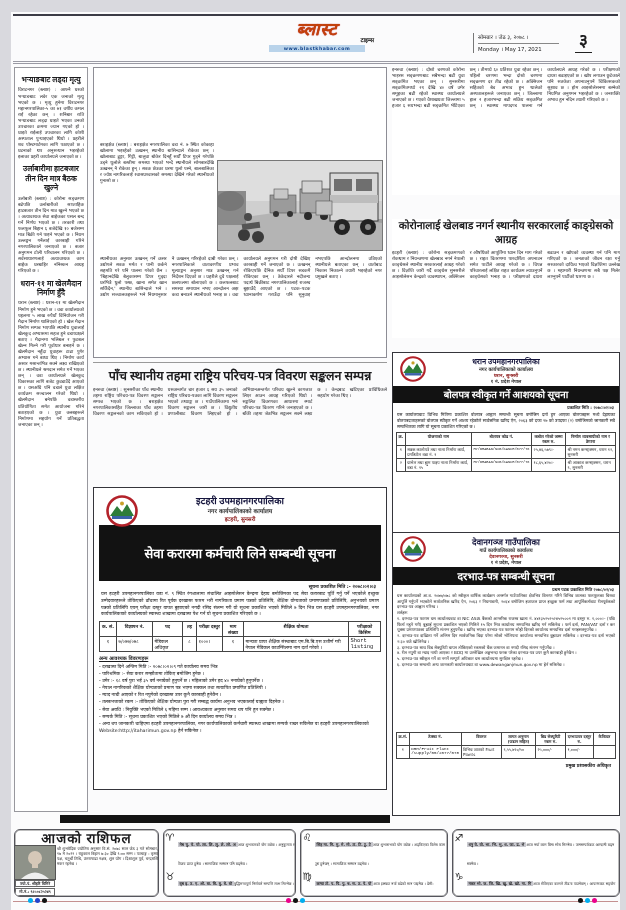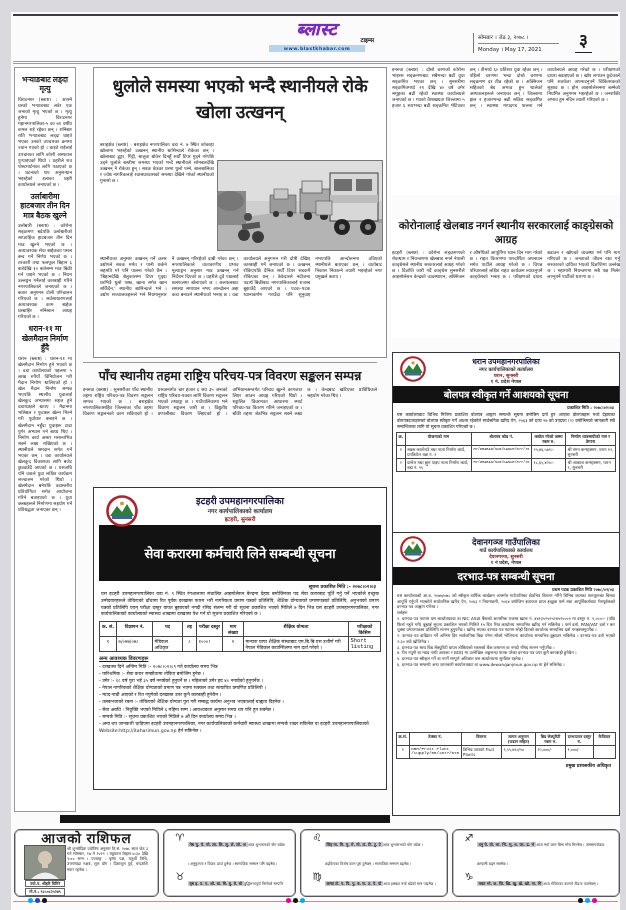--- a/index.html
+++ b/index.html
@@ -5,39 +5,39 @@
   * { margin:0; padding:0; box-sizing:border-box; }
   html,body { width:626px; height:910px; }
   body { position:relative; background:#fbfbfc; font-family:"DejaVu Sans", sans-serif; color:#1c1c1e; overflow:hidden; }
   .gut { position:absolute; background:#d9d9de; }
   .gut.l { left:0; top:0; width:11px; height:910px; }
   .gut.r { right:0; top:0; width:6px; height:910px; }
   .gut.t { left:0; top:0; width:626px; height:12px; }
   .toprule { position:absolute; left:13px; top:14px; width:605px; height:2px; background:#3c3c46; }
   
   .logo { position:absolute; left:252px; top:21px; width:130px; text-align:center; }
-  .logo .main { font-family:"Liberation Serif", serif; font-weight:bold; font-style:italic; font-size:17px; color:#6d28d9; letter-spacing:1px; line-height:18px; text-shadow:0 0 1px #b5121c; }
+  .logo .main { font-family:"Liberation Serif", serif; font-weight:bold; font-style:italic; font-size:17px; color:#c2410c; letter-spacing:1px; line-height:18px; text-shadow:0 0 1px #b5121c; }
   .logo .sub { display:block; text-align:right; font-size:6px; font-weight:bold; color:#111; margin-top:-3px; padding-right:8px; }
   .logo .web { display:block; margin:1px auto 0; width:96px; background:#b9d3ea; color:#14458c; font-size:4.6px; font-weight:bold; padding:1px 0; letter-spacing:.5px; }
   .dateblock { position:absolute; left:473px; top:33px; width:86px; border-left:1px solid #777; padding-left:4px; font-size:5.4px; color:#222; }
   .dateblock .np { border-bottom:.7px solid #888; padding-bottom:1.5px; margin-bottom:1.5px; }
   .pageno { position:absolute; left:575px; top:28px; font-family:"Liberation Serif", serif; font-size:17px; font-weight:bold; border-bottom:1.6px solid #222; padding:0 4px 1px; }
   .mastsep { position:absolute; left:13px; top:61px; width:605px; height:3px; border-top:1px solid #9a9aa4; border-bottom:1px solid #9a9aa4; }
   .np-body { font-size:4.6px; line-height:1.32; color:#26262a; text-align:justify; }
   
-  .leftcol { position:absolute; left:14px; top:67px; width:62px; height:745px; border:1px solid #98989e; padding:3px 3px; overflow:hidden; background:#fff; }
+  .leftcol { position:absolute; left:14px; top:67px; width:74px; height:745px; border:1px solid #98989e; padding:3px 3px; overflow:hidden; background:#fff; }
   .leftcol h3 { font-family:"Liberation Serif", serif; font-size:7.6px; line-height:1.25; text-align:center; margin:4px 0 3px; }
   
   .mainbox { position:absolute; left:93px; top:67px; width:294px; height:291px; border:1px solid #8d8d95; background:#fff; }
   .mainbox h1 { font-family:"Liberation Serif", serif; font-size:17.5px; line-height:1.5; font-weight:bold; text-align:center; padding-top:5px; }
   .mainlead { position:absolute; left:6px; top:74px; width:114px; height:108px; overflow:hidden; }
   .mainphoto { position:absolute; left:124px; top:93px; width:164px; height:89px; background:#c9c9c9; outline:.7px solid #777; }
   .mainrest { position:absolute; left:6px; top:188px; width:282px; height:97px; column-count:4; column-gap:5px; overflow:hidden; }
   
-  .idblock { position:absolute; left:83px; top:362px; width:294px; height:96px; }
+  .idblock { position:absolute; left:93px; top:362px; width:294px; height:96px; }
   .idblock h2 { font-family:"Liberation Serif", serif; font-size:12.5px; text-align:center; border-top:.8px solid #999; padding-top:4px; margin-bottom:3px; }
   .idcols { column-count:4; column-gap:5px; height:68px; overflow:hidden; }
   
   .notice { position:absolute; background:#fff; border:1.2px solid #35353b; }
   .nhead { position:relative; text-align:center; padding-top:3px; }
   .nhead .org { font-family:"Liberation Serif", serif; font-weight:bold; font-size:9.5px; color:#14143c; }
   .nhead .off { font-weight:bold; font-size:6px; color:#333; }
   .nhead .plc { font-weight:bold; font-size:5.6px; color:#8c1a1a; }
   .nhead .prv { font-weight:bold; font-size:4.8px; color:#333; }
   .emblem { position:absolute; left:7px; top:4px; }
@@ -64,21 +64,21 @@
   .dharan .intro { font-size:4.3px; line-height:1.4; text-align:justify; padding:1px 4px 2px; }
   .dharan .ntable { font-size:4.1px; width:calc(100% - 6px); margin:0 3px; }
   .dewan { left:392px; top:532px; width:228px; height:284px; }
   .dewan .banner { font-size:10.5px; padding:2px 0; }
   .dewan .body { font-size:4.15px; line-height:1.38; text-align:justify; padding:0 4px; white-space:pre-line; height:138px; overflow:hidden; }
   .dewan .ntable { font-size:4.0px; width:calc(100% - 6px); margin:1px 3px; }
   .sig { text-align:right; font-weight:bold; font-size:4.8px; padding:2px 8px 0; }
   .mono { font-family:"Liberation Mono", monospace; }
   
   .blackbar { position:absolute; left:60px; top:815px; width:330px; height:8px; background:#141414; }
-  .horo { position:absolute; top:829px; height:68px; border:1.4px solid #55555c; border-radius:6px; background:#fff; padding:1px 10px; overflow:hidden; box-shadow:inset 0 0 0 .8px #aaa; }
+  .horo { position:absolute; top:829px; height:68px; border:1.4px solid #55555c; border-radius:6px; background:#fff; padding:1px 0; overflow:hidden; box-shadow:inset 0 0 0 .8px #aaa; }
   .h1box { left:14px; width:145px; }
   .h1box .ttl { font-family:"Liberation Serif", serif; font-weight:bold; font-size:13.5px; text-align:center; line-height:15px; letter-spacing:1px; }
   .h1flex { display:flex; gap:2px; }
   .astro-photo { width:40px; height:33px; background:#8e9289; position:relative; flex:none; outline:.6px solid #555; }
   .astro-cap { font-size:3.9px; font-weight:bold; text-align:center; border:.5px solid #666; margin-top:1px; background:#fff; line-height:1.35; }
   .astro-txt { font-size:3.95px; line-height:1.3; text-align:justify; overflow:hidden; height:48px; }
   .sign { display:flex; gap:1.5px; margin-bottom:1px; }
   .sign .zi { flex:none; width:12px; font-size:10px; line-height:14px; text-align:center; color:#222; }
   .sign .sc { flex:1; overflow:hidden; }
   .sign .sh { background:#c9c9cf; font-size:3.9px; font-weight:bold; padding:0 2px; line-height:1.5; white-space:nowrap; overflow:hidden; }
@@ -110,21 +110,20 @@
 <div class="leftcol">
   <h3>भऱ्याङबाट लड्दा मृत्यु</h3>
   <p class="np-body">विराटनगर (ब्लाष्ट) : आफ्नै घरको भऱ्याङबाट लडेर एक जनाको मृत्यु भएको छ । मृत्यु हुनेमा विराटनगर महानगरपालिका-५ का ७१ वर्षीय कमल राई रहेका छन् । शनिबार राति भऱ्याङबाट लड्दा घाइते भएका उनको उपचारका क्रममा ज्यान गएको हो । घाइते राईलाई उपचारका लागि कोशी अस्पताल पुऱ्याइएको थियो । प्रहरीले शव पोस्टमार्टमका लागि पठाएको छ । घटनाको थप अनुसन्धान भइरहेको इलाका प्रहरी कार्यालयले जनाएको छ ।</p>
   <h3>उर्लाबारीमा हाटबजार तीन दिन मात्र बैठक खुल्ने</h3>
   <p class="np-body">उर्लाबारी (ब्लाष्ट) : कोरोना सङ्क्रमण बढेपछि उर्लाबारीको साप्ताहिक हाटबजार तीन दिन मात्र खुल्ने भएको छ । अत्यावश्यक सेवा बाहेकका पसल बन्द गर्ने निर्णय भएको छ । तरकारी तथा फलफूल बिहान ६ बजेदेखि १० बजेसम्म मात्र बिक्री गर्न पाइने भएको छ । नियम उल्लङ्घन गर्नेलाई कारबाही गरिने नगरपालिकाले जनाएको छ । बजार अनुगमन टोली परिचालन गरिएको छ । सर्वसाधारणलाई अत्यावश्यक काम बाहेक घरबाहिर ननिस्कन आग्रह गरिएको छ ।</p>
   <h3>धरान-११ मा खेलमैदान निर्माण हुँदै</h3>
   <p class="np-body">धरान (ब्लाष्ट) : धरान-११ मा खेलमैदान निर्माण हुने भएको छ । वडा कार्यालयको पहलमा ५ लाख रुपैयाँ विनियोजन गरी मैदान निर्माण थालिएको हो । खेल मैदान निर्माण सम्पन्न भएपछि स्थानीय युवालाई खेलकुद अभ्यासमा सहज हुने वडाध्यक्षले बताए । मैदानमा भलिबल र फुटबल खेल्न मिल्ने गरी पूर्वाधार बनाइने छ । खेलमैदान नहुँदा युवाहरू टाढा पुगेर अभ्यास गर्न बाध्य थिए । निर्माण कार्य असार मसान्तभित्र सक्ने लक्ष्य राखिएको छ । स्थानीयले श्रमदान समेत गर्ने भएका छन् । वडा कार्यालयले खेलकुद विकासका लागि बजेट छुट्याउँदै आएको छ । यसअघि पनि वडाले युवा लक्षित कार्यक्रम सञ्चालन गरेको थियो । खेलमैदान बनेपछि वडास्तरीय प्रतियोगिता समेत आयोजना गरिने बताइएको छ । युवा क्लबहरूले निर्माणमा सहयोग गर्ने प्रतिबद्धता जनाएका छन् ।</p>
 </div>
 
 <div class="mainbox">
-  <h1>धुलोले समस्या भएको भन्दै स्थानीयले रोके खोला उत्खनन्</h1>
   <div class="mainlead np-body">बराहक्षेत्र (ब्लाष्ट) : बराहक्षेत्र नगरपालिका वडा नं. ७ स्थित कोकाहा खोलामा भइरहेको उत्खनन् स्थानीय बासिन्दाले रोकेका छन् । खोलाबाट ढुङ्गा, गिट्टी, बालुवा बोकेर दिनहुँ सयौँ टिपर गुड्ने गरेपछि उड्ने धुलोले बस्तीमा समस्या भएको भन्दै स्थानीयले सोमबारदेखि उत्खनन् नै रोकेका हुन् । सडक छेउका घरमा धुलो पस्ने, बालबालिका र ज्येष्ठ नागरिकलाई श्वासप्रश्वासको समस्या देखिने गरेको स्थानीयको गुनासो छ ।</div>
   <div class="mainphoto">
     <svg width="164" height="89" viewBox="0 0 164 89">
       <rect width="164" height="89" fill="#cfcfcf"></rect>
       <rect y="0" width="164" height="40" fill="#dedede"></rect>
       <rect y="58" width="164" height="31" fill="#9f9f9f"></rect>
       <polygon points="0,60 70,50 164,62 164,89 0,89" fill="#b4b4b4"></polygon>
       <rect x="0" y="30" width="28" height="34" fill="#8a8a8a"></rect>
       <ellipse cx="12" cy="40" rx="14" ry="10" fill="#777"></ellipse>
 

